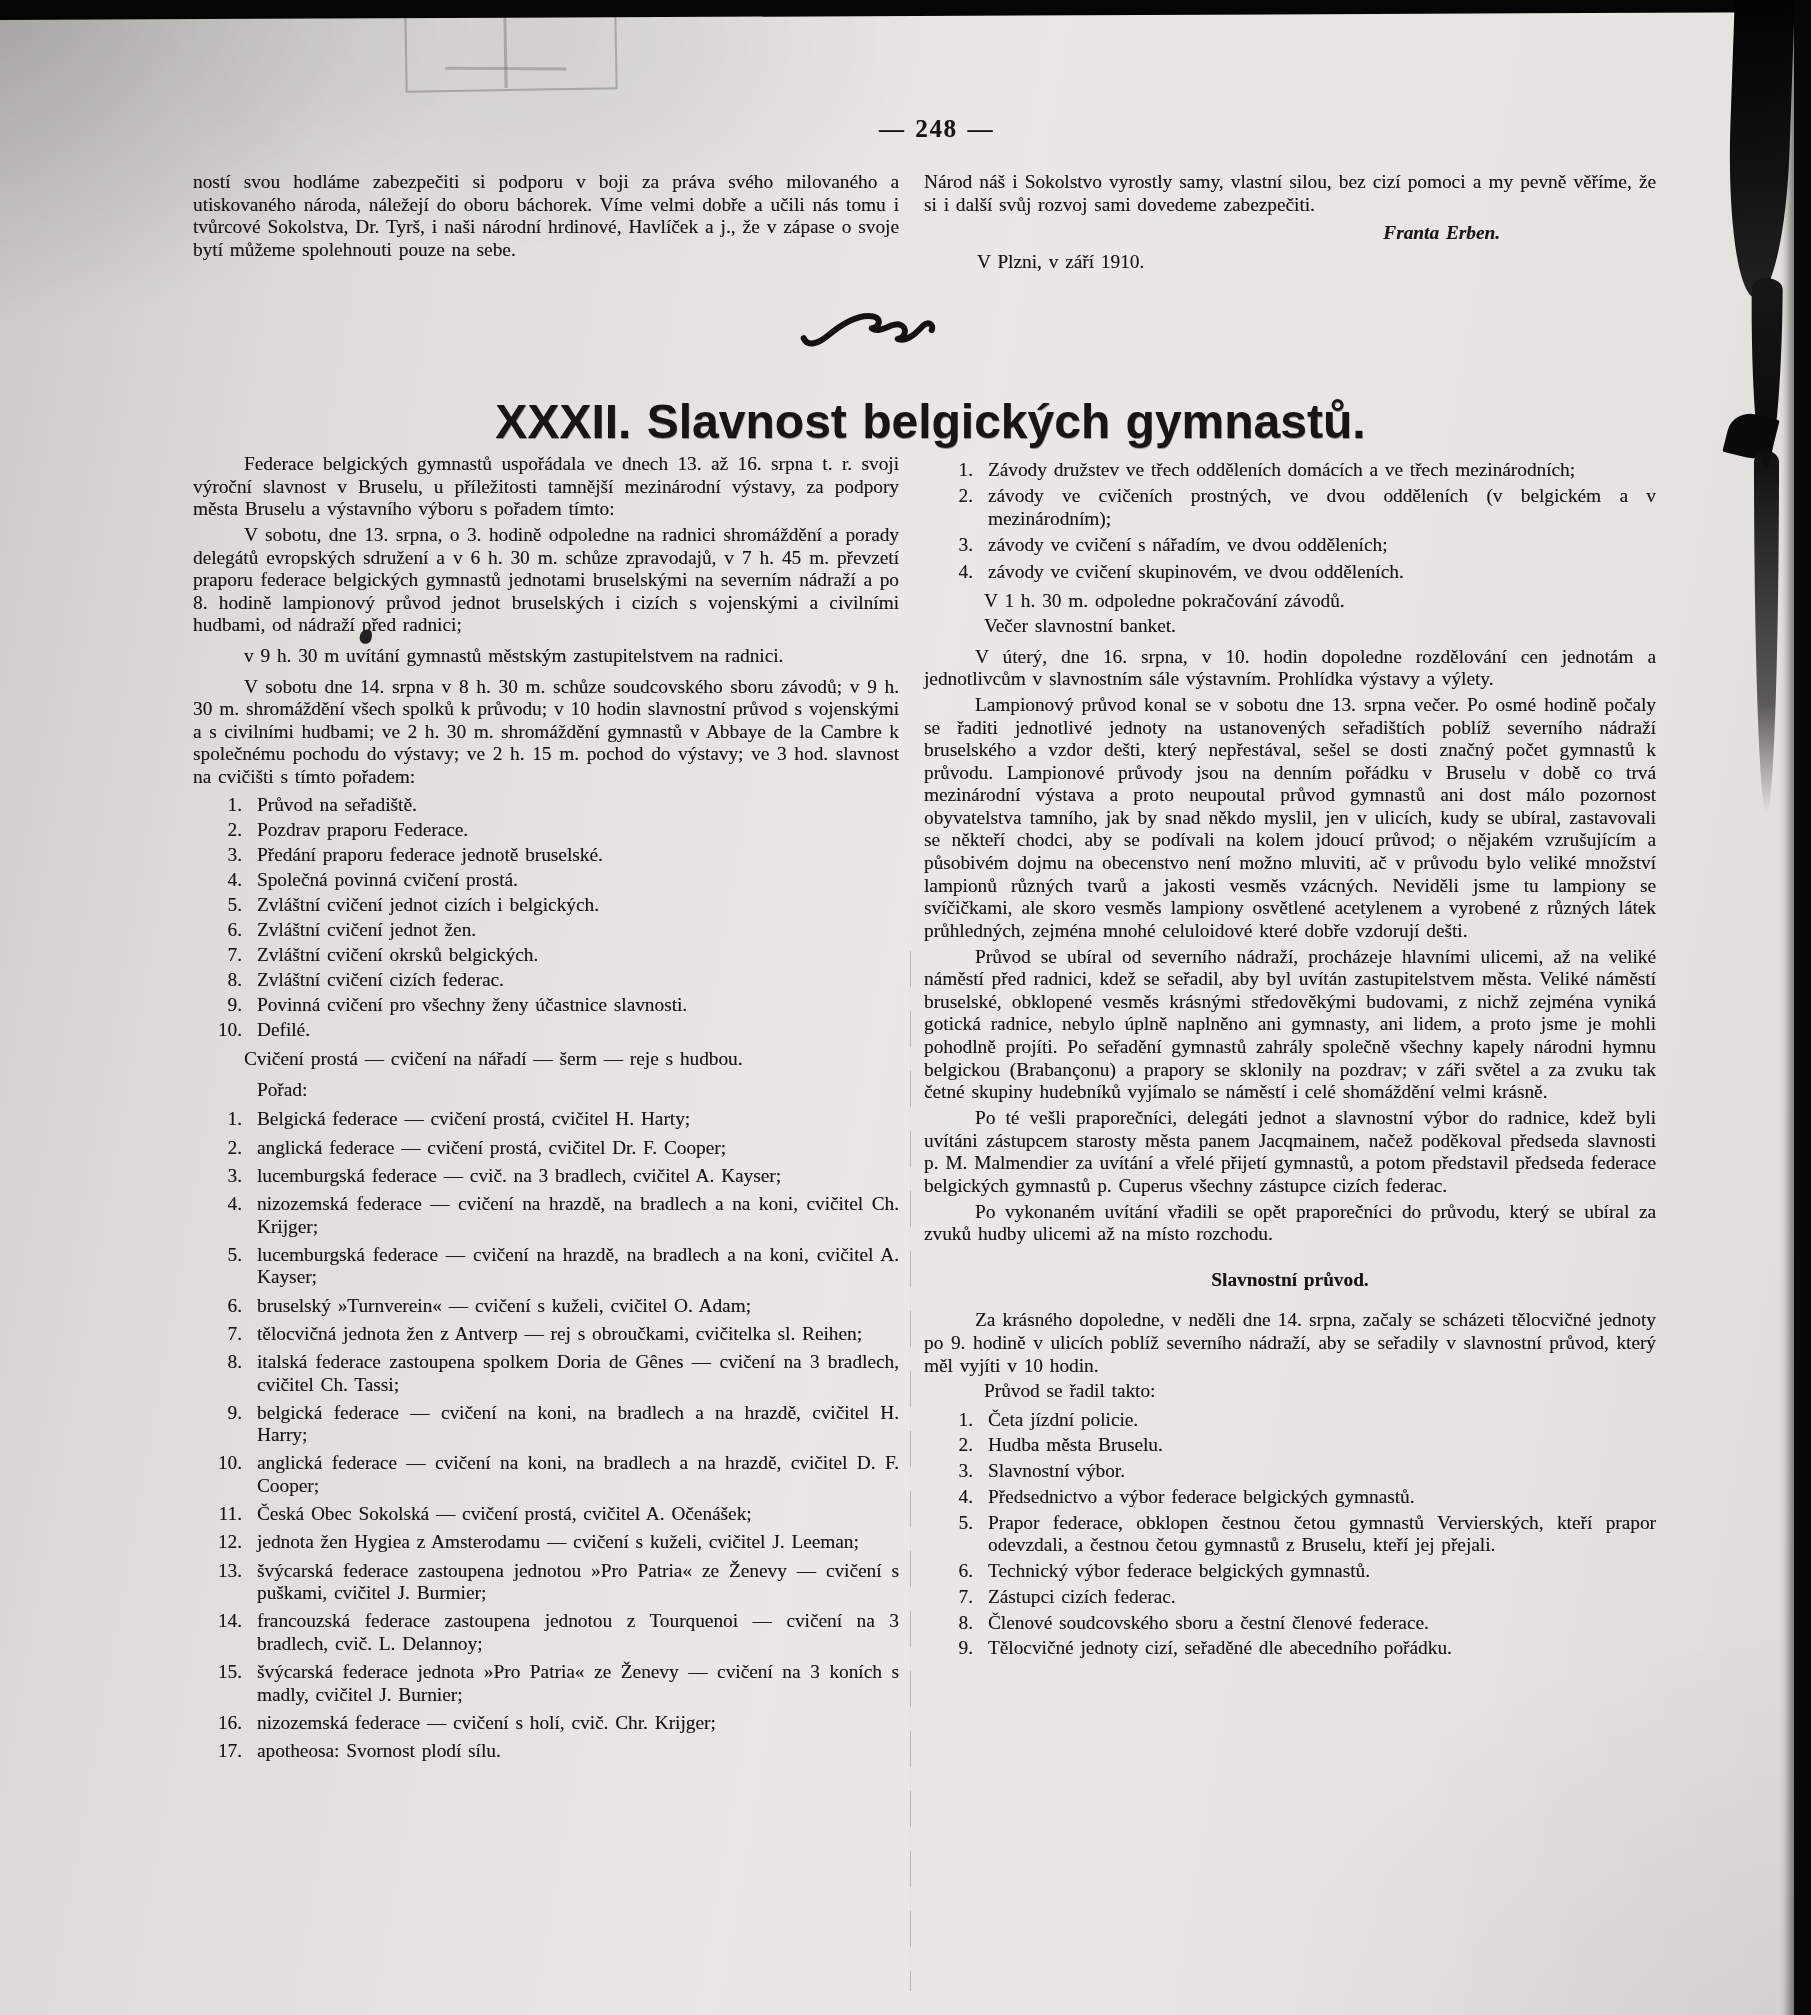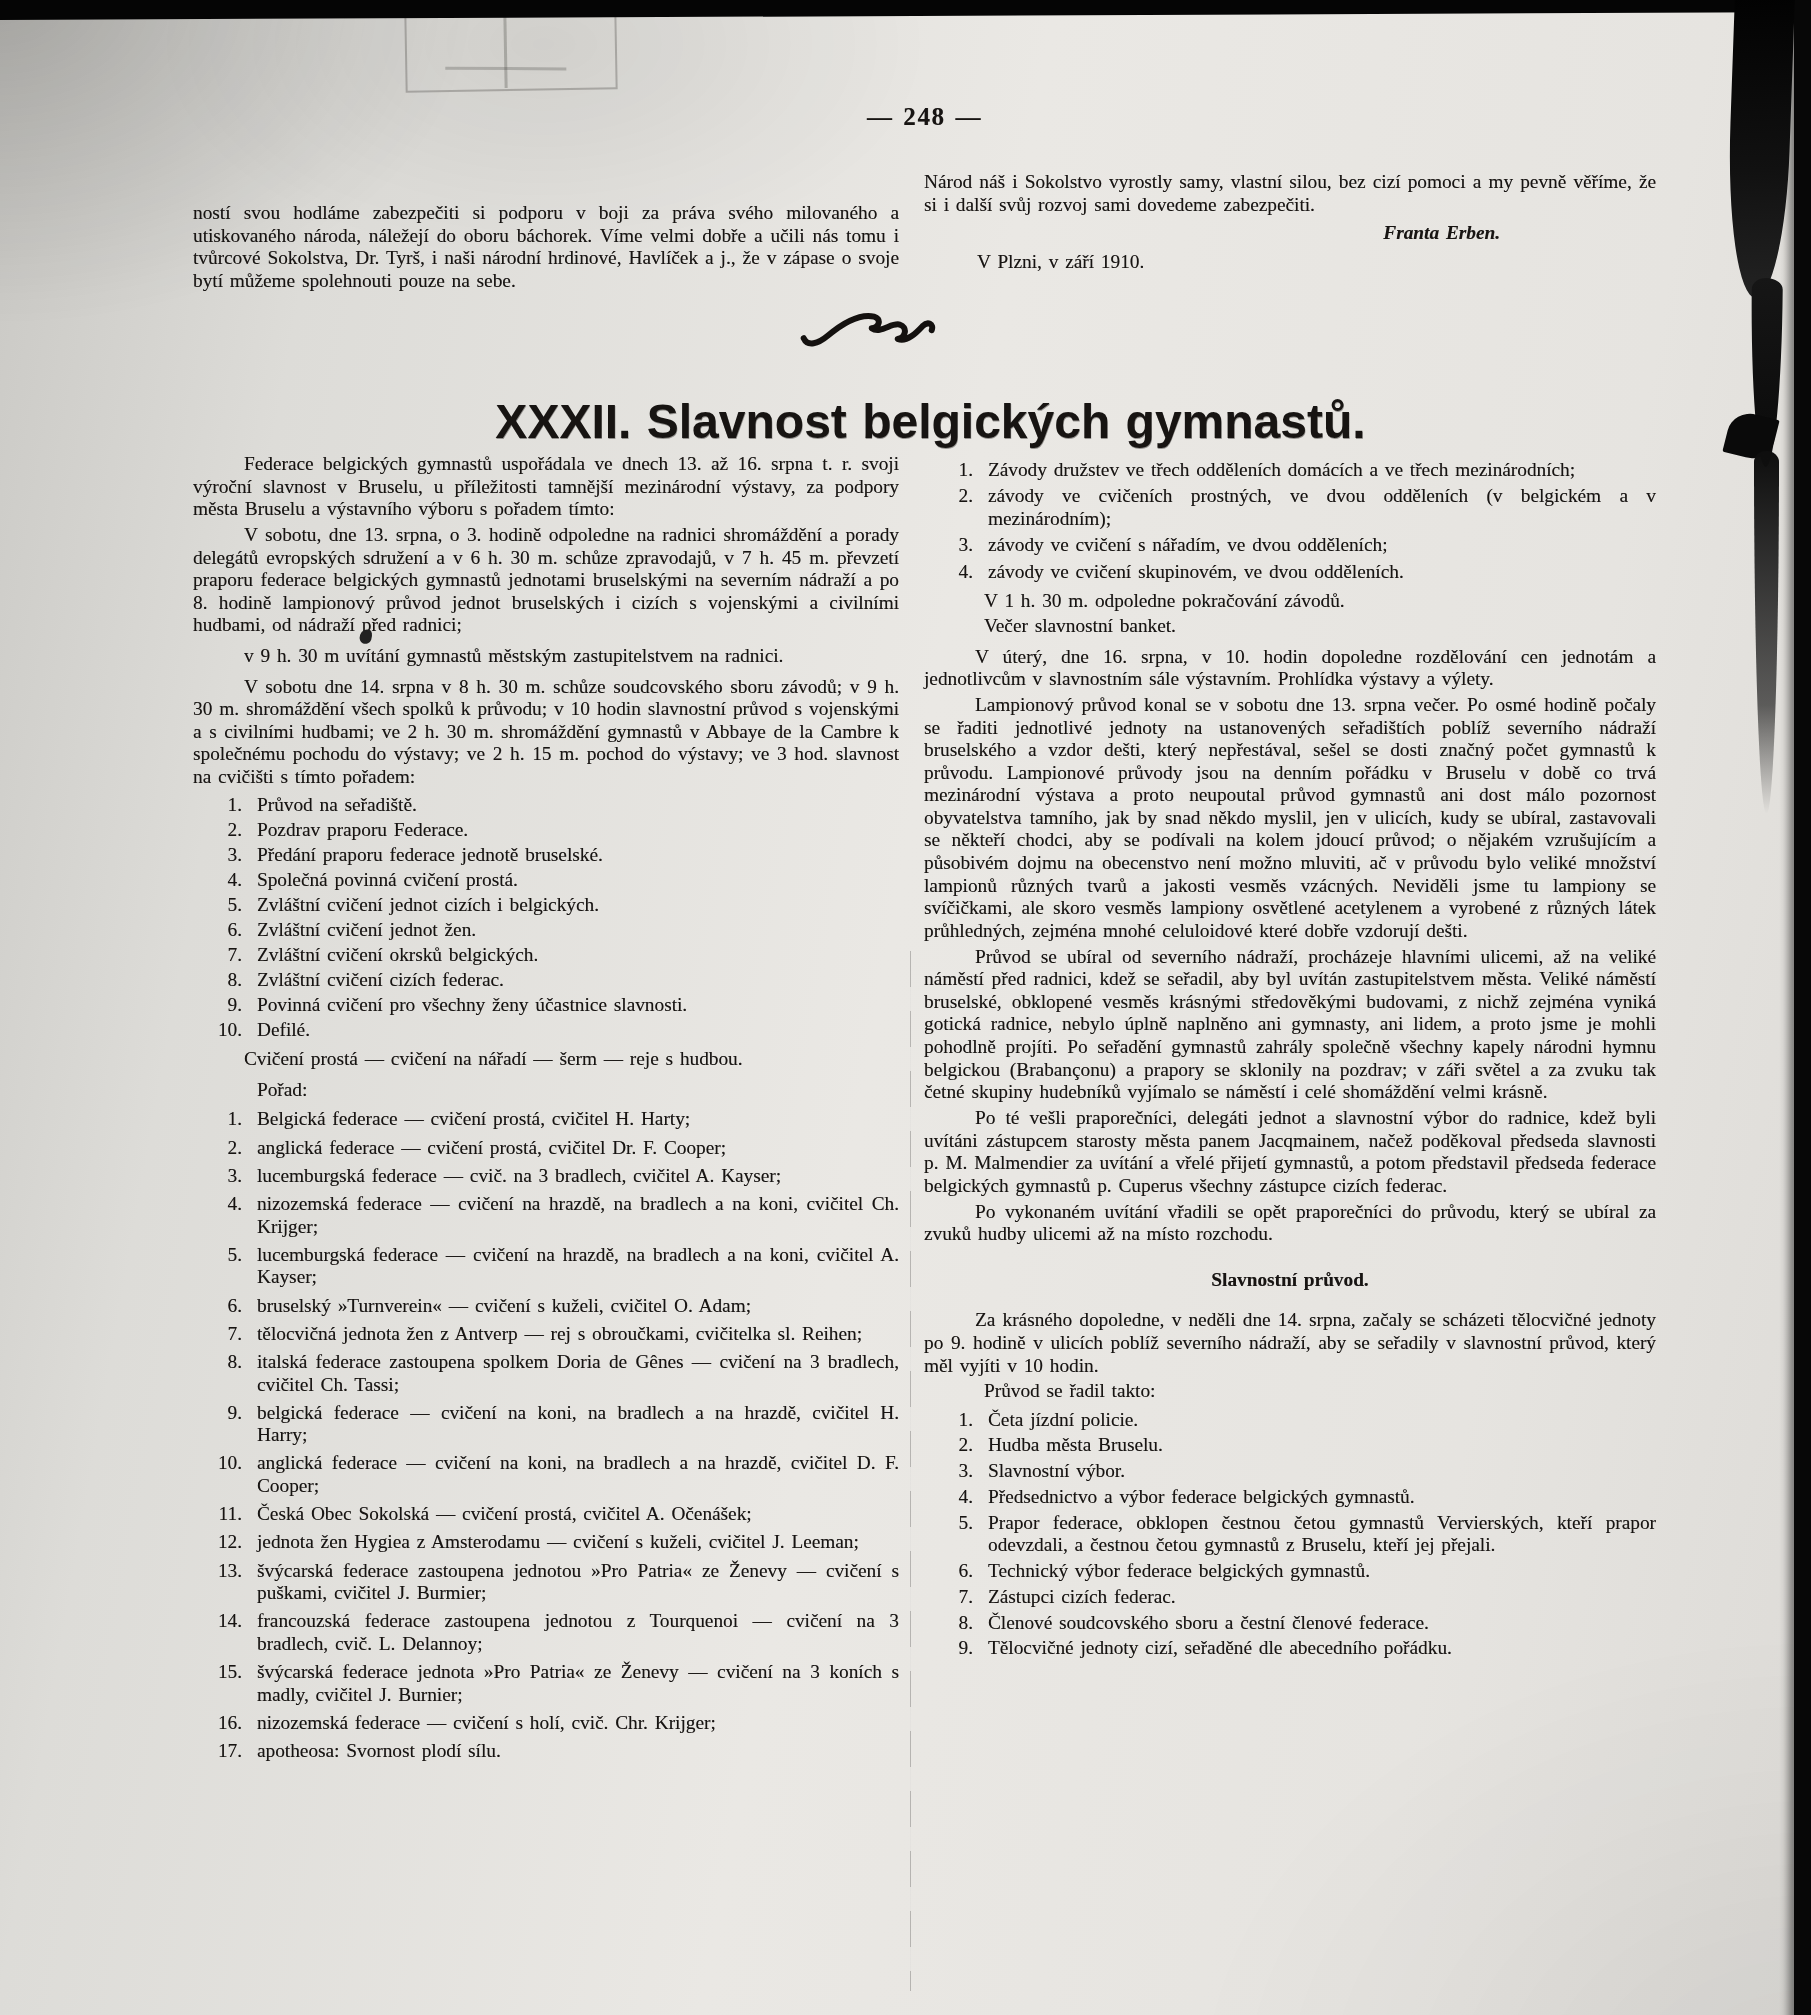--- a/index.html
+++ b/index.html
@@ -44,21 +44,21 @@
   .stamp-mark .inner-h { position:absolute; left:38px; top:53px; width:121px; height:3.2px;
     background:rgba(70,68,64,0.28); transform:rotate(1.4deg); }
   .fold-line { position:absolute; left:910px; top:951px; width:1.2px; height:1040px;
     background:repeating-linear-gradient(rgba(0,0,0,0.22) 0 36px, rgba(0,0,0,0.02) 36px 60px);
     z-index:1; }
   .ink-blot { position:absolute; left:360px; top:629px; width:12px; height:14.5px;
     background:#222; border-radius:62% 38% 55% 45% / 50% 60% 40% 50%;
     transform:rotate(18deg); z-index:2; }
 
   
-  .page-number { position:absolute; left:193px; top:106px; width:1463px; margin:0;
+  .page-number { position:absolute; left:193px; top:106px; width:1463px; margin:12px;
     text-align:center; font-size:25px; font-weight:bold; letter-spacing:1.6px; }
 
   .row { position:absolute; left:193px; width:1463px; display:flex; gap:25px; }
   .intro-row { top:171px; }
   .main-row { top:453px; }
   .col { text-align:justify; }
   .col-left { width:706px; }
   .col-right { width:732px; }
 
   .col p { margin:0 0 3.2px 0; text-align:justify; text-indent:51px; }
@@ -100,21 +100,21 @@
   <span class="inner-v"></span>
   <span class="inner-h"></span>
 </div>
 <div class="fold-line"></div>
 <div class="ink-blot"></div>
 
 <div class="page-number">— 248 —</div>
 
 <section class="row intro-row">
   <div class="col col-left">
-    <p style="text-indent:0;margin-top:31px;">ností svou hodláme zabezpečiti si podporu v boji za práva svého milovaného a utiskovaného národa, náležejí do oboru báchorek. Víme velmi dobře a učili nás tomu i tvůrcové Sokolstva, Dr. Tyrš, i naši národní hrdinové, Havlíček a j., že v zápase o svoje bytí můžeme spolehnouti pouze na sebe.</p>
+    <p style="text-indent:0;">ností svou hodláme zabezpečiti si podporu v boji za práva svého milovaného a utiskovaného národa, náležejí do oboru báchorek. Víme velmi dobře a učili nás tomu i tvůrcové Sokolstva, Dr. Tyrš, i naši národní hrdinové, Havlíček a j., že v zápase o svoje bytí můžeme spolehnouti pouze na sebe.</p>
   </div>
   <div class="col col-right">
     <p style="text-indent:0;">Národ náš i Sokolstvo vyrostly samy, vlastní silou, bez cizí pomoci a my pevně věříme, že si i další svůj rozvoj sami dovedeme zabezpečiti.</p>
     <p class="sig">Franta Erben.</p>
     <p class="dateline">V Plzni, v září 1910.</p>
   </div>
 </section>
 
 <div class="ornament">
   <svg width="139" height="52" viewBox="0 0 345 130" xmlns="http://www.w3.org/2000/svg">

